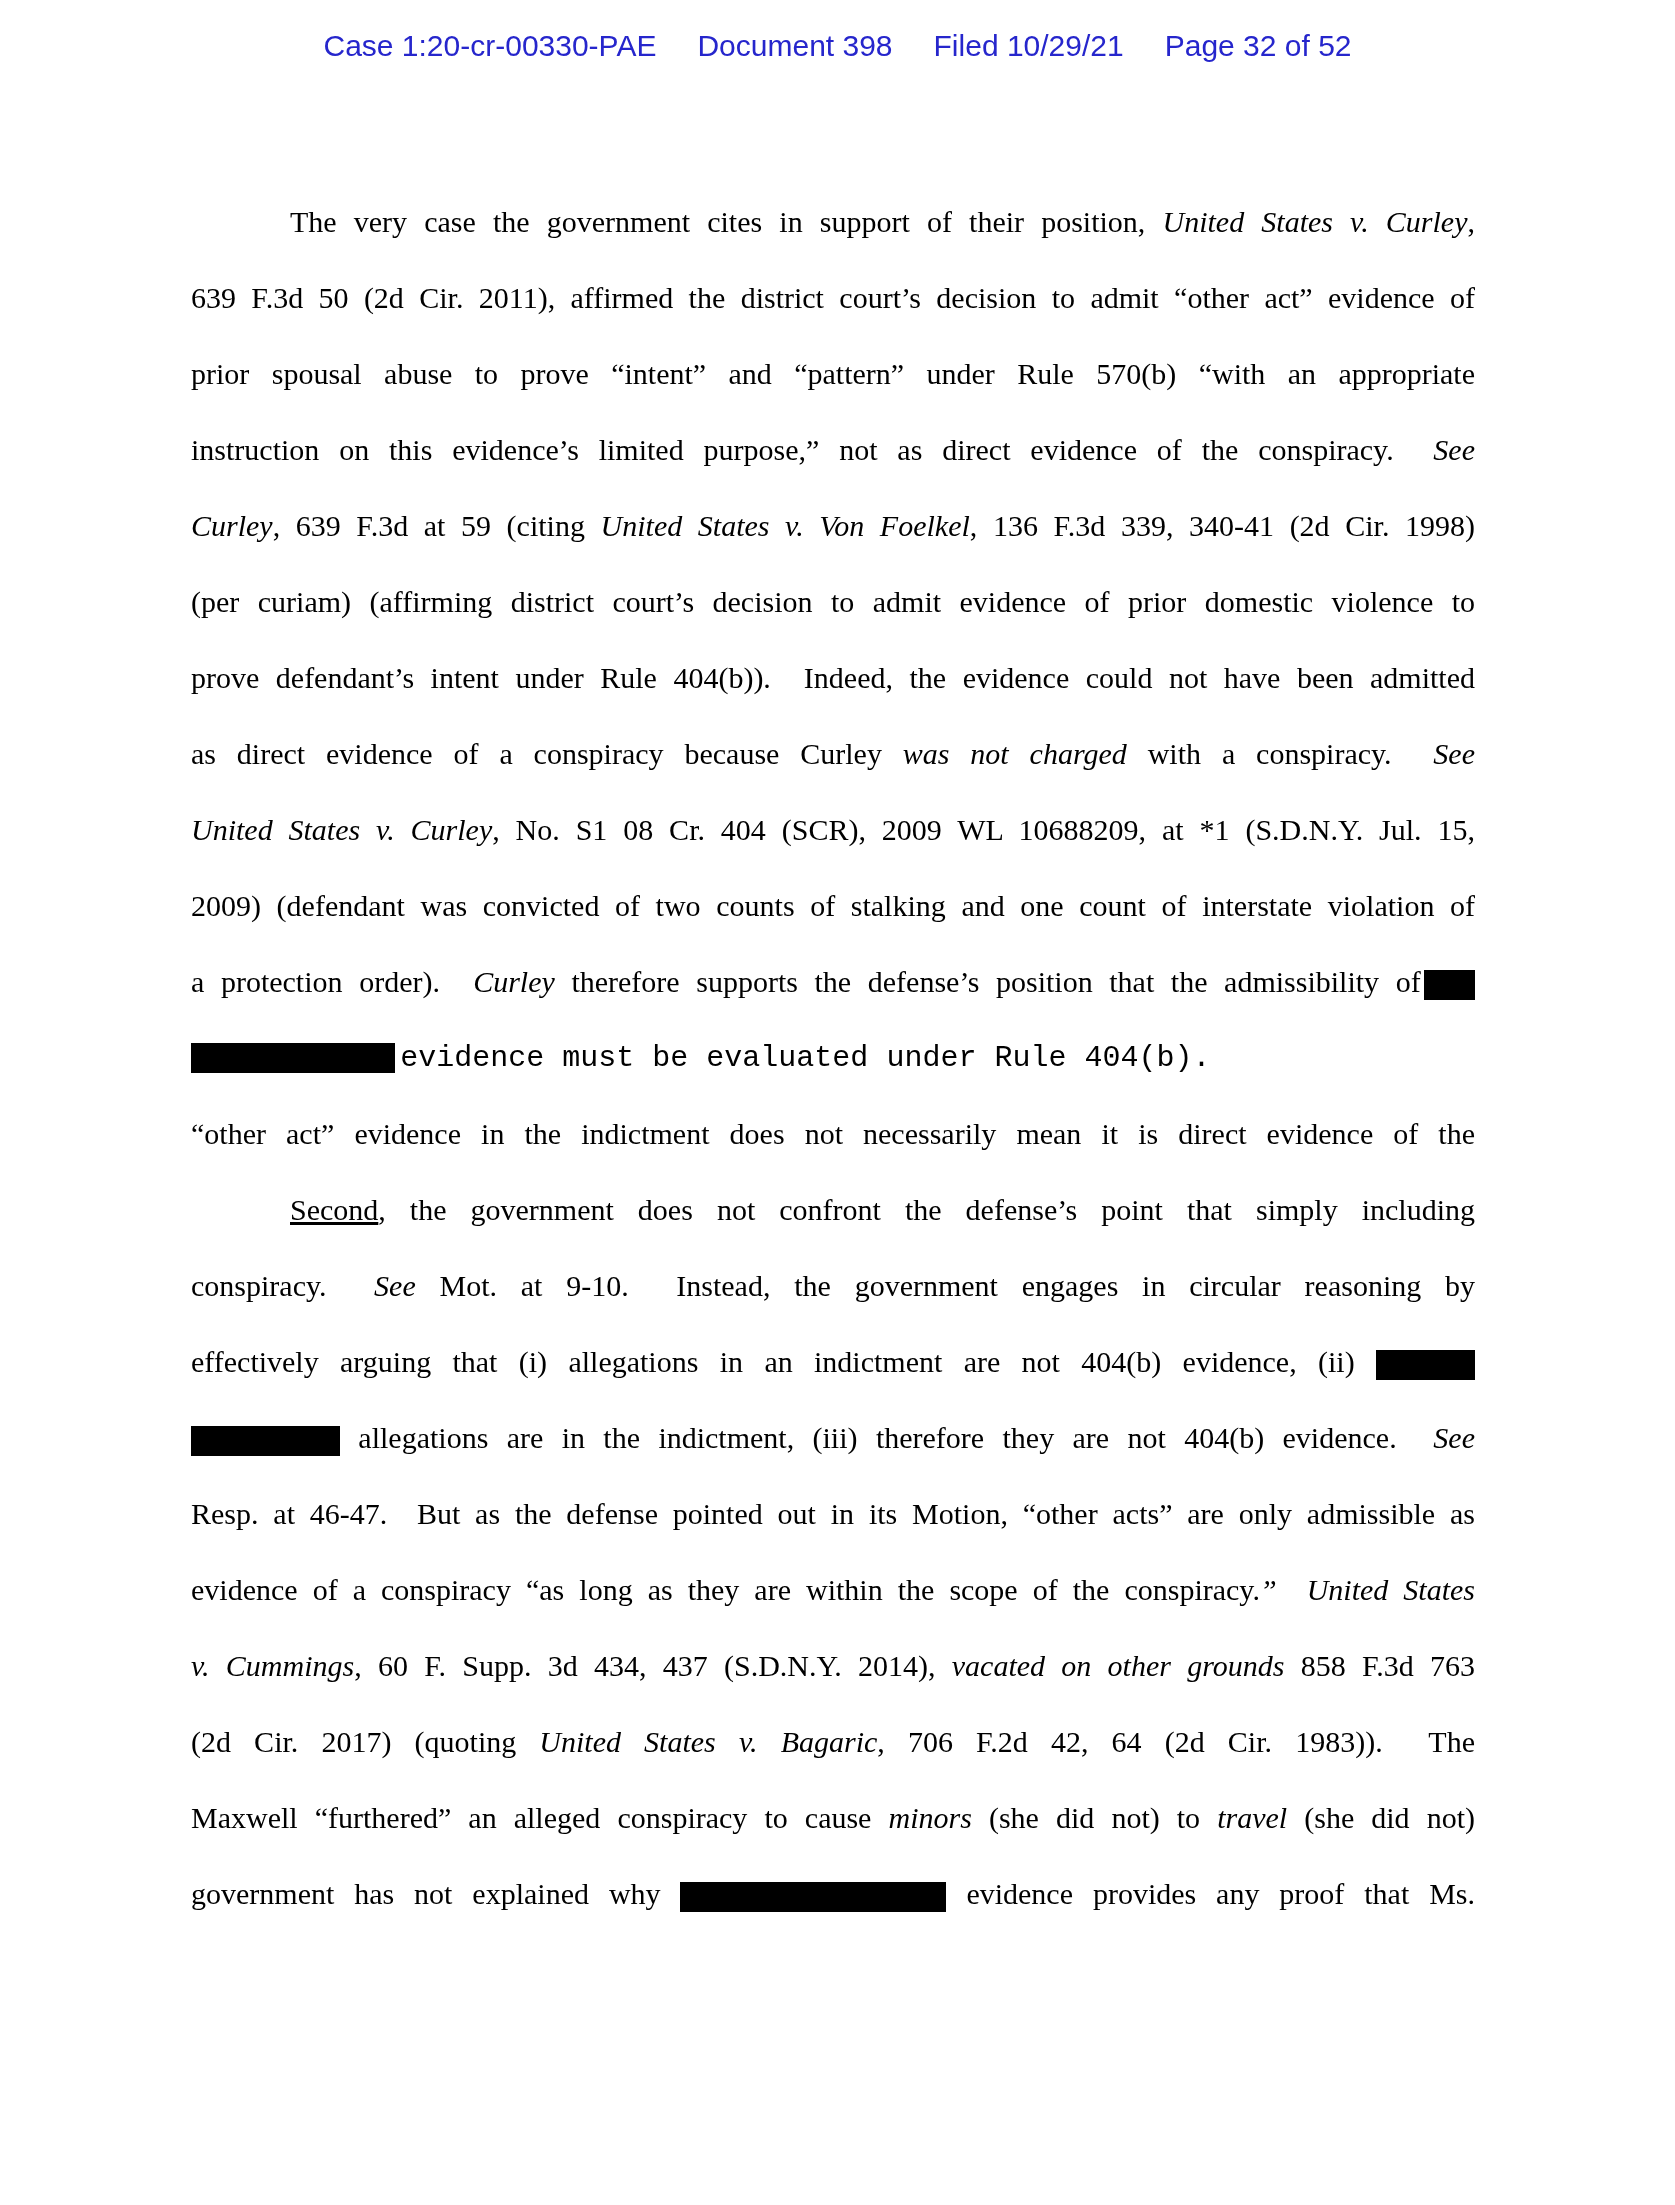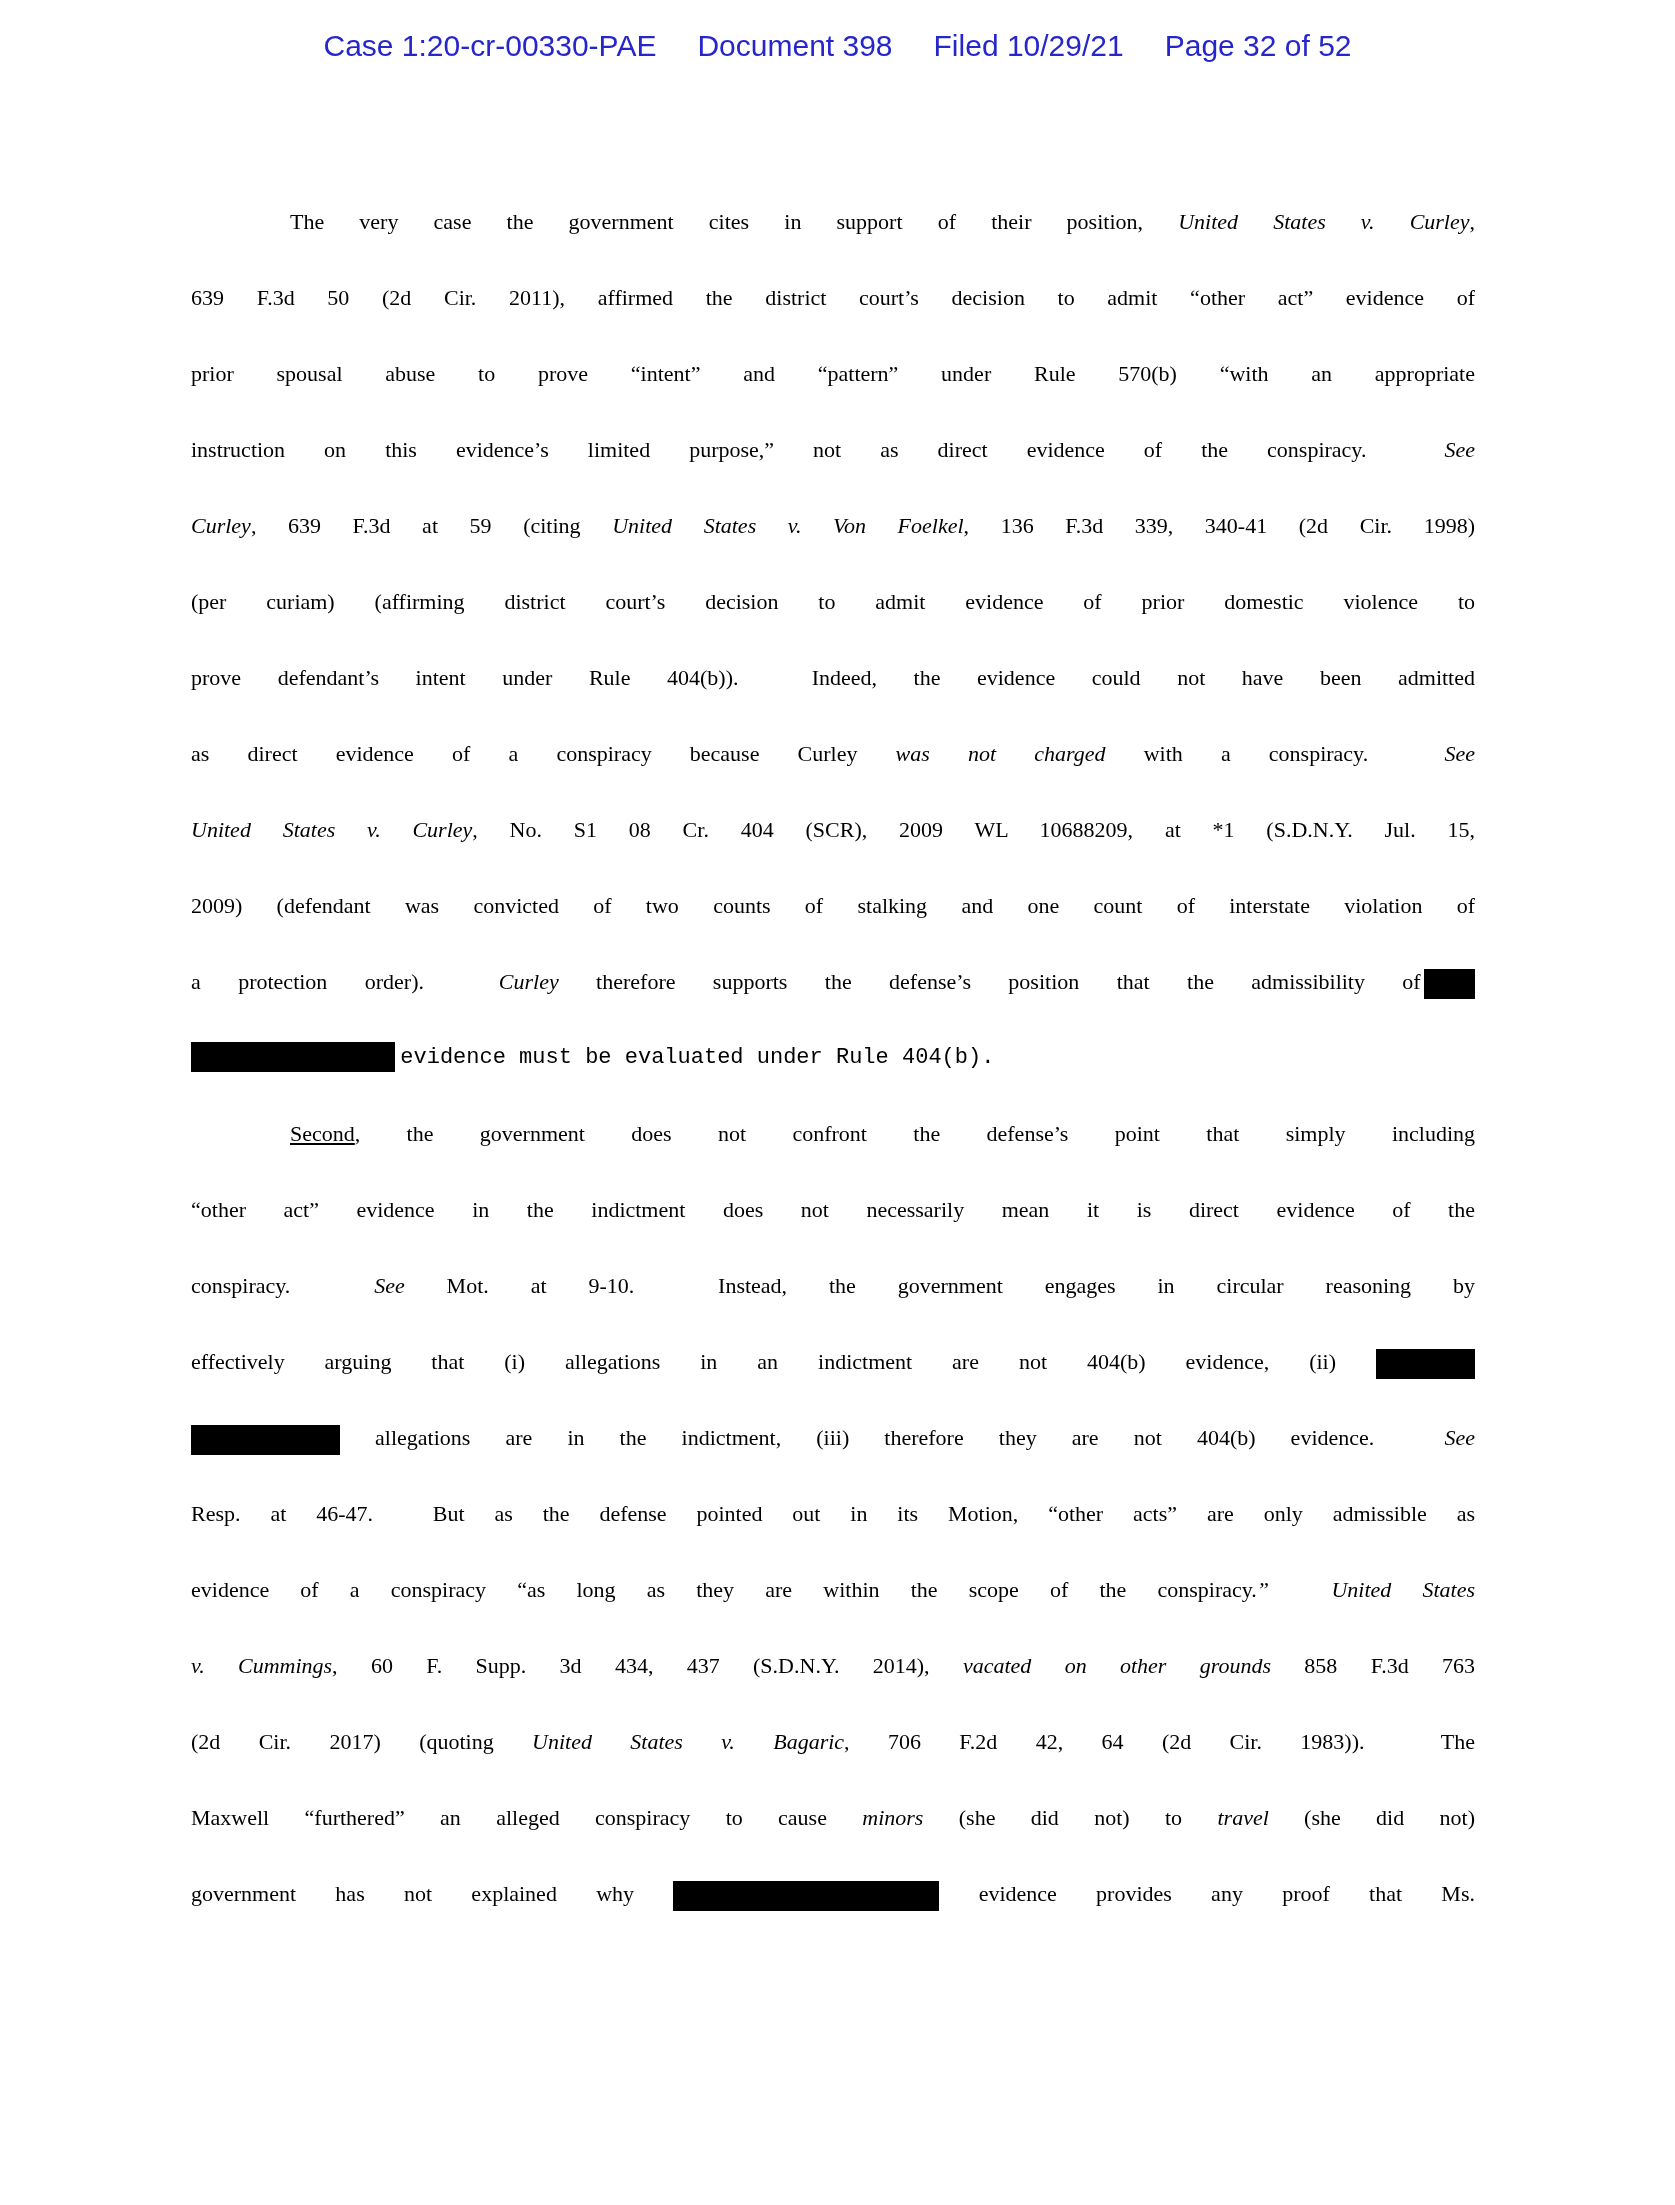--- a/index.html
+++ b/index.html
@@ -26,21 +26,21 @@
     gap: 41px;
     font-family: "Liberation Sans", "DejaVu Sans", sans-serif;
     font-size: 30px;
     white-space: nowrap;
   }
   .body-text {
     position: absolute;
     top: 184px;
     left: 191px;
     width: 1284px;
-    font-size: 22px;
+    font-size: 30px;
   }
   .line {
     height: 76px;
     line-height: 76px;
     text-align: justify;
     text-align-last: justify;
     overflow: hidden;
   }
   .line.indent { text-indent: 99px; }
   .line.last { text-align-last: left; font-family: Liberation Mono, monospace; }
@@ -89,22 +89,22 @@
       <div class="line"><span>prior spousal abuse to prove “intent” and “pattern” under Rule 570(b) “with an appropriate</span></div>
       <div class="line"><span>instruction on this evidence’s limited purpose,” not as direct evidence of the conspiracy.&nbsp; </span><span class="italic">See</span></div>
       <div class="line"><span class="italic">Curley</span><span>, 639 F.3d at 59 (citing </span><span class="italic">United States v. Von Foelkel</span><span>, 136 F.3d 339, 340-41 (2d Cir. 1998)</span></div>
       <div class="line"><span>(per curiam) (affirming district court’s decision to admit evidence of prior domestic violence to</span></div>
       <div class="line"><span>prove defendant’s intent under Rule 404(b)).&nbsp; Indeed, the evidence could not have been admitted</span></div>
       <div class="line"><span>as direct evidence of a conspiracy because Curley </span><span class="italic">was not charged</span><span> with a conspiracy.&nbsp; </span><span class="italic">See</span></div>
       <div class="line"><span class="italic">United States v. Curley</span><span>, No. S1 08 Cr. 404 (SCR), 2009 WL 10688209, at *1 (S.D.N.Y. Jul. 15,</span></div>
       <div class="line"><span>2009) (defendant was convicted of two counts of stalking and one count of interstate violation of</span></div>
       <div class="line"><span>a protection order).&nbsp; </span><span class="italic">Curley</span><span> therefore supports the defense’s position that the admissibility of</span><span class="redaction" style="width: 51px; background: rgb(0, 0, 0); margin-left: 3.3px;"></span></div>
       <div class="line last"><span class="redaction" style="width: 204px; background: rgb(0, 0, 0); margin-right: 5.3px;"></span><span>evidence must be evaluated under Rule 404(b).</span></div>
+      <div class="line"><span>“other act” evidence in the indictment does not necessarily mean it is direct evidence of the</span></div>
       <div class="line indent"><span class="underline">Second</span><span>, the government does not confront the defense’s point that simply including</span></div>
-      <div class="line"><span>“other act” evidence in the indictment does not necessarily mean it is direct evidence of the</span></div>
       <div class="line"><span>conspiracy.&nbsp; </span><span class="italic">See</span><span> Mot. at 9-10.&nbsp; Instead, the government engages in circular reasoning by</span></div>
       <div class="line"><span>effectively arguing that (i) allegations in an indictment are not 404(b) evidence, (ii) </span><span class="redaction" style="width: 99px; background: rgb(0, 0, 0);"></span></div>
       <div class="line"><span class="redaction" style="width: 149px; background: rgb(0, 0, 0);"></span><span> allegations are in the indictment, (iii) therefore they are not 404(b) evidence.&nbsp; </span><span class="italic">See</span></div>
       <div class="line"><span>Resp. at 46-47.&nbsp; But as the defense pointed out in its Motion, “other acts” are only admissible as</span></div>
       <div class="line"><span>evidence of a conspiracy “as long as they are within the scope of the conspiracy.</span><span class="italic">”&nbsp; United States</span></div>
       <div class="line"><span class="italic">v. Cummings</span><span>, 60 F. Supp. 3d 434, 437 (S.D.N.Y. 2014), </span><span class="italic">vacated on other grounds</span><span> 858 F.3d 763</span></div>
       <div class="line"><span>(2d Cir. 2017) (quoting </span><span class="italic">United States v. Bagaric</span><span>, 706 F.2d 42, 64 (2d Cir. 1983)).&nbsp; The</span></div>
       <div class="line"><span>Maxwell “furthered” an alleged conspiracy to cause </span><span class="italic">minors</span><span> (she did not) to </span><span class="italic">travel</span><span> (she did not)</span></div>
       <div class="line"><span>government has not explained why </span><span class="redaction" style="width: 266px; background: rgb(0, 0, 0);"></span><span> evidence provides any proof that Ms.</span></div>
     </div>

